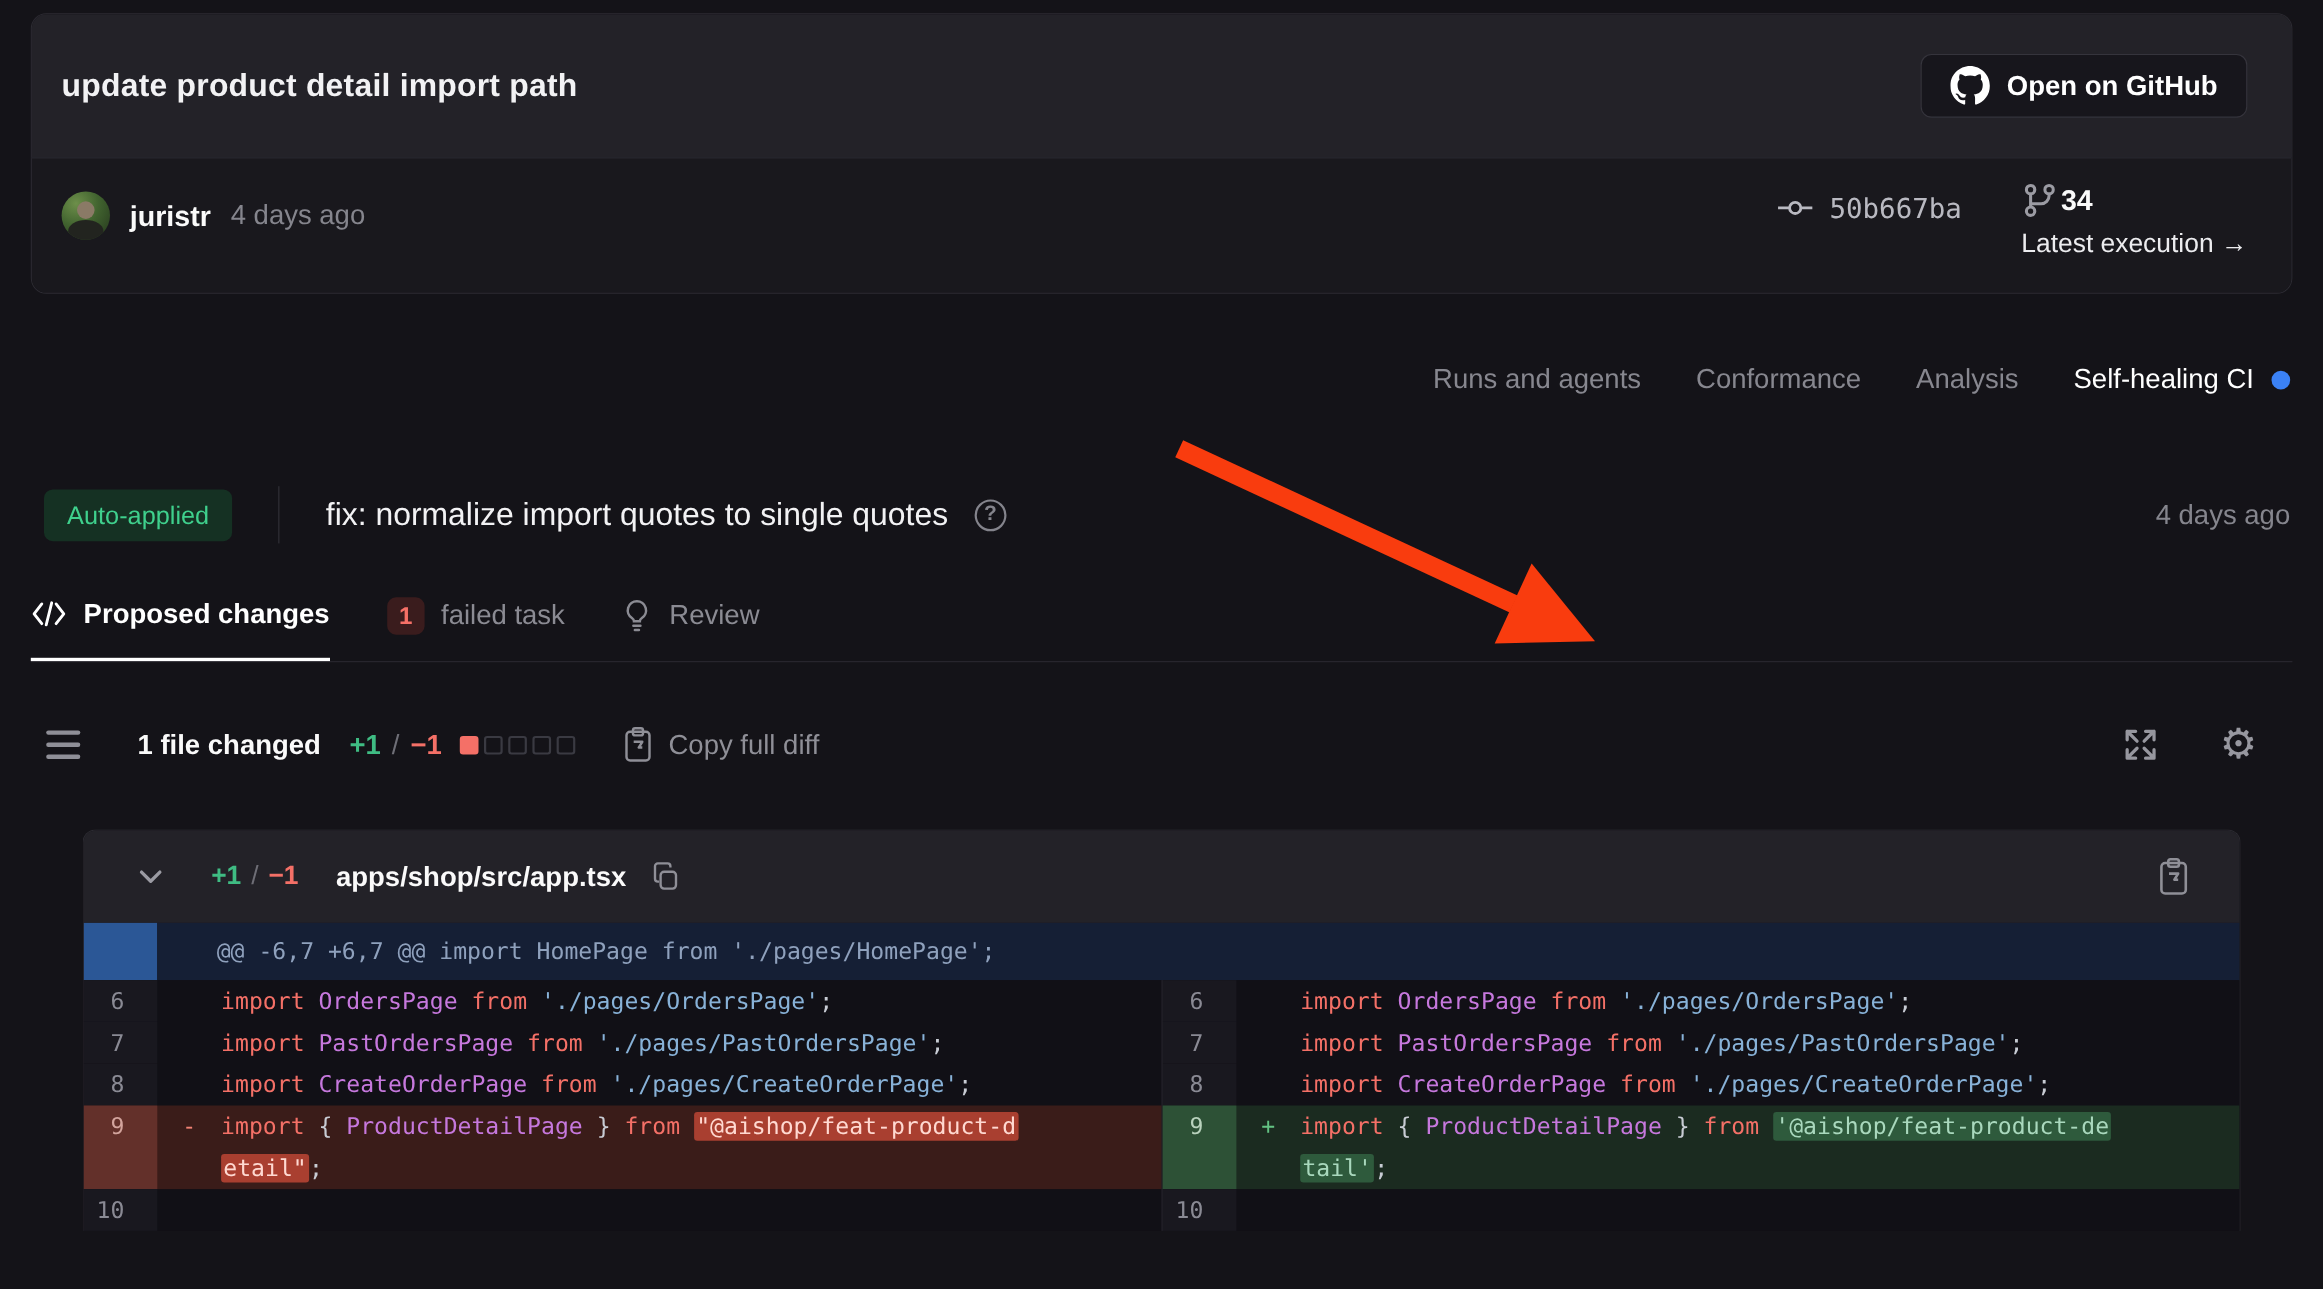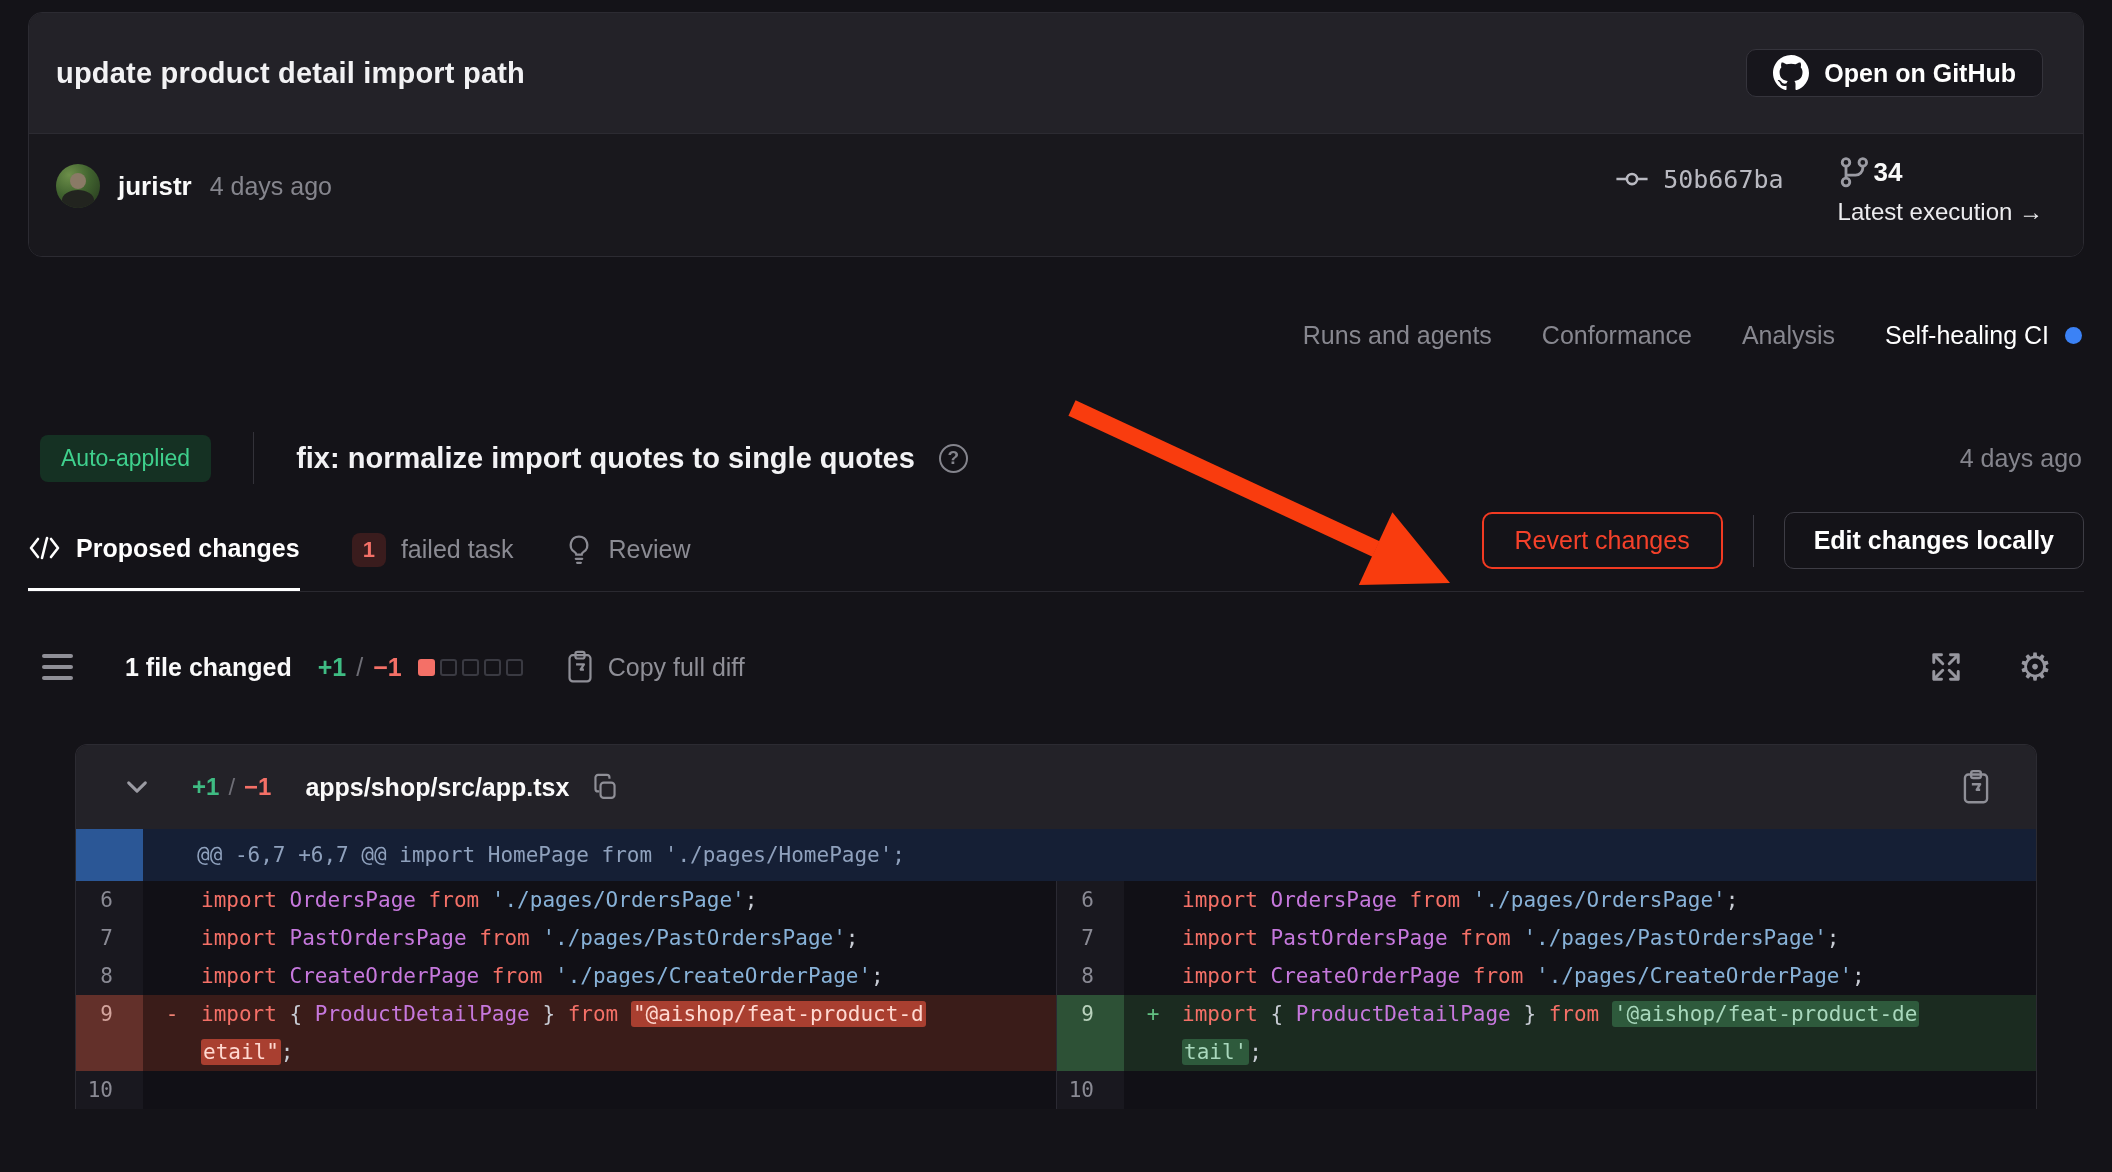--- a/index.html
+++ b/index.html
@@ -16,21 +16,21 @@
   
   .top-card { border:1px solid #2c2b32; border-radius:14px; overflow:hidden; }
   .card-top {
     background:#232228; padding:36px 40px 36px 27px;
     display:flex; justify-content:space-between; align-items:center;
   }
   .page-title { font-size:29px; font-weight:700; letter-spacing:.2px; }
   .gh-btn {
     display:flex; align-items:center; gap:15px;
     background:#17161c; border:1px solid #35343c; border-radius:10px;
-    height:48px; padding:0 26px; color:#fff; font-size:25px; font-weight:700; cursor:pointer;
+    height:58px; padding:0 26px; color:#fff; font-size:25px; font-weight:700; cursor:pointer;
   }
   .card-bottom {
     background:#19181d; border-top:1px solid #2c2b32;
     padding:22px 40px 30px 27px;
     display:flex; justify-content:space-between; align-items:flex-start;
   }
   .author-row { display:flex; align-items:center; gap:18px; margin-top:8px; }
   .avatar {
     width:44px; height:44px; border-radius:50%;
     background:radial-gradient(circle at 30% 25%, #6d8f4a 0%, #41632f 45%, #23341c 100%);
@@ -63,21 +63,21 @@
   .nav-item.active { color:#fff; display:flex; align-items:center; gap:16px; }
   .nav-dot { width:17px; height:17px; border-radius:50%; background:#3b82f6; }
 
   
   .fix-row { margin-top:82px; display:flex; align-items:center; }
   .badge-auto {
     margin-left:12px; background:#153123; color:#3fd08d;
     font-size:23px; padding:10px 21px; border-radius:8px; white-space:nowrap;
   }
   .vdiv1 { width:1px; height:52px; background:#333239; margin:0 42px; }
-  .fix-title { font-size:29px; font-weight:700; }
+  .fix-title { font-size:29px; font-weight:400; }
   .help-icon {
     margin-left:24px; width:29px; height:29px; border:2px solid #84848c; border-radius:50%;
     color:#84848c; font-size:19px; font-weight:700; display:flex; align-items:center; justify-content:center;
   }
   .fix-time { margin-left:auto; font-size:25px; color:#85858d; padding-right:2px; }
 
   
   .tabs-row {
     margin-top:24px; display:flex; align-items:center;
     border-bottom:1px solid #2a2930; height:84px;
@@ -242,25 +242,20 @@
     <span class="tab">
       <span>
         <svg class="ic" width="28" height="32" viewBox="0 0 20 24" fill="none" stroke="#8b8b93" stroke-width="1.7" stroke-linecap="round">
           <path d="M10 2a6.2 6.2 0 0 1 3.4 11.4c-.9.6-1.4 1.3-1.4 2.1H8c0-.8-.5-1.5-1.4-2.1A6.2 6.2 0 0 1 10 2z"></path>
           <line x1="7.6" y1="18.6" x2="12.4" y2="18.6"></line>
             <line x1="8.6" y1="21.6" x2="11.4" y2="21.6"></line>
         </svg>
       </span>
       <span>Review</span>
     </span>
-    <span class="actions">
-      <button class="btn-revert">Revert changes</button>
-      <span class="vdiv2"></span>
-      <button class="btn-edit">Edit changes locally</button>
-    </span>
   </div>
 
   <div class="toolbar">
     <span class="burger">
         <span></span>
         <span></span>
         <span></span>
       </span>
     <span class="files-changed">1 file changed</span>
     <span class="stat">

